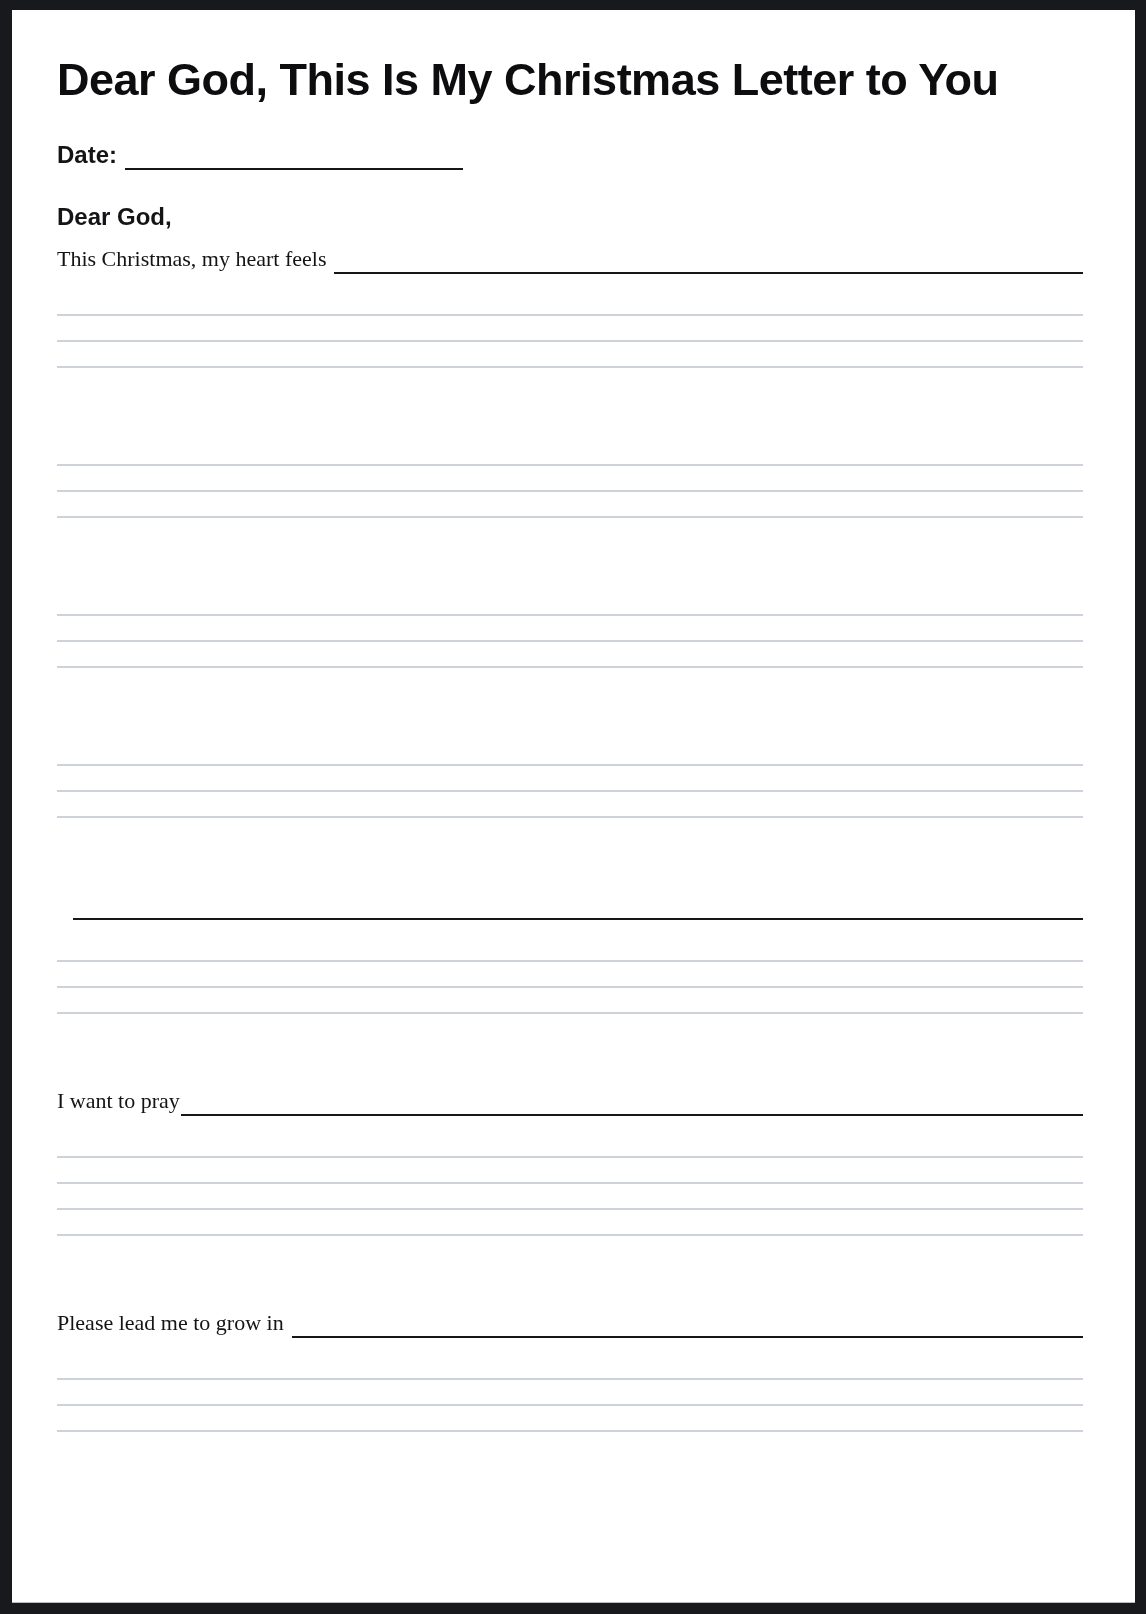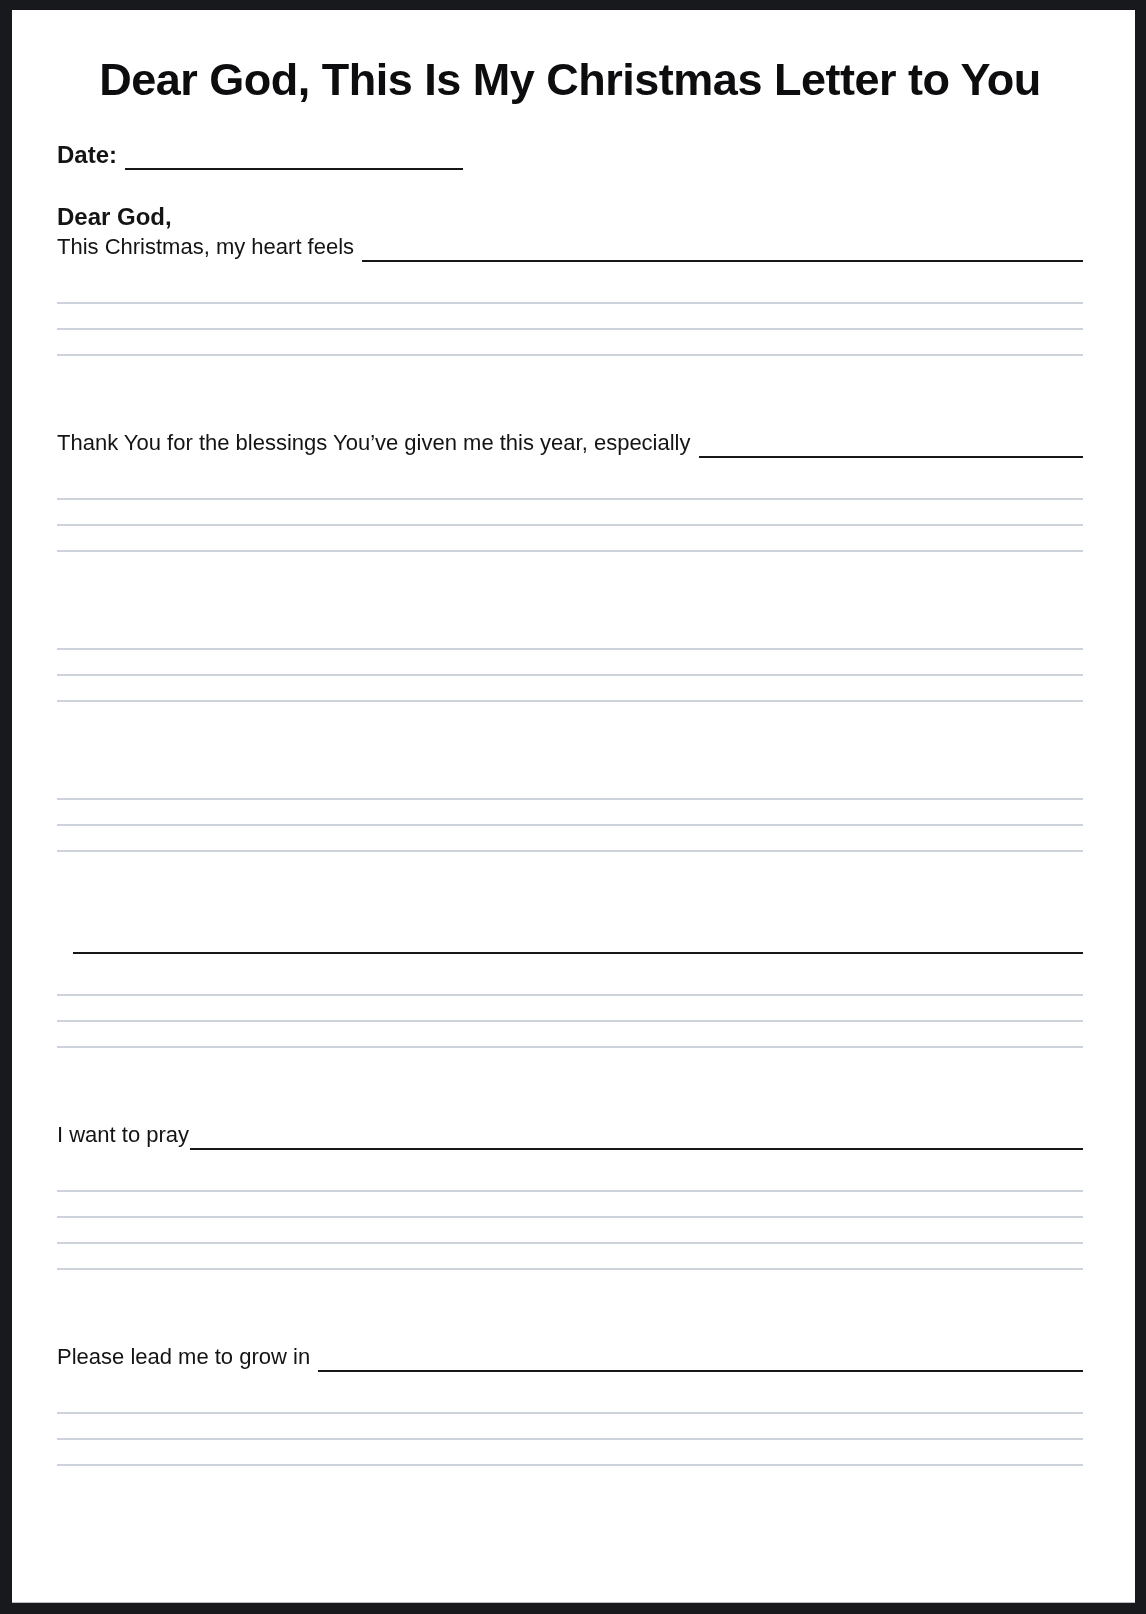--- a/index.html
+++ b/index.html
@@ -26,21 +26,20 @@
     box-shadow: 0 1px 0 #b9bcc2;
   }
   h1.doc-title {
     margin: 0 0 34px 0;
     font-size: 45px;
     line-height: 52px;
     font-weight: bold;
     letter-spacing: -0.5px;
     color: #0d0d0f;
     white-space: nowrap;
-    text-align: center;
   }
   .date-row {
     line-height: 30px;
     height: 30px;
     margin-bottom: 32px;
     font-size: 24px;
     font-weight: bold;
     display: flex;
     align-items: flex-end;
   }
@@ -48,24 +47,25 @@
     display: inline-block;
     width: 338px;
     margin-left: 8px;
     border-bottom: 2px solid #17171a;
     height: 26px;
     box-sizing: border-box;
   }
   .salutation-row {
     line-height: 30px;
     height: 30px;
+    margin-bottom: 12px;
     font-size: 24px;
     font-weight: bold;
   }
-  .section { margin-bottom: 72px; }
+  .section { margin-bottom: 72px; font-family: Liberation Serif, serif; }
   .section:last-child { margin-bottom: 0; }
   .prompt-row {
     display: flex;
     align-items: flex-end;
     height: 30px;
     line-height: 30px;
     font-size: 22px;
     white-space: nowrap;
   }
   .prompt-blank {
@@ -105,24 +105,20 @@
       <span class="prompt-blank"></span>
     </div>
     <div class="lines">
             <div class="write-line"></div>
             <div class="write-line"></div>
             <div class="write-line"></div>
           </div>
   </div>
 
   <div class="section">
-    <div class="prompt-row">
-      <span class="prompt-text">Thank You for the blessings You’ve given me this year, especially</span>
-      <span class="prompt-blank"></span>
-    </div>
     <div class="lines">
             <div class="write-line"></div>
             <div class="write-line"></div>
             <div class="write-line"></div>
           </div>
   </div>
 
   <div class="section">
     <div class="lines">
             <div class="write-line"></div>

